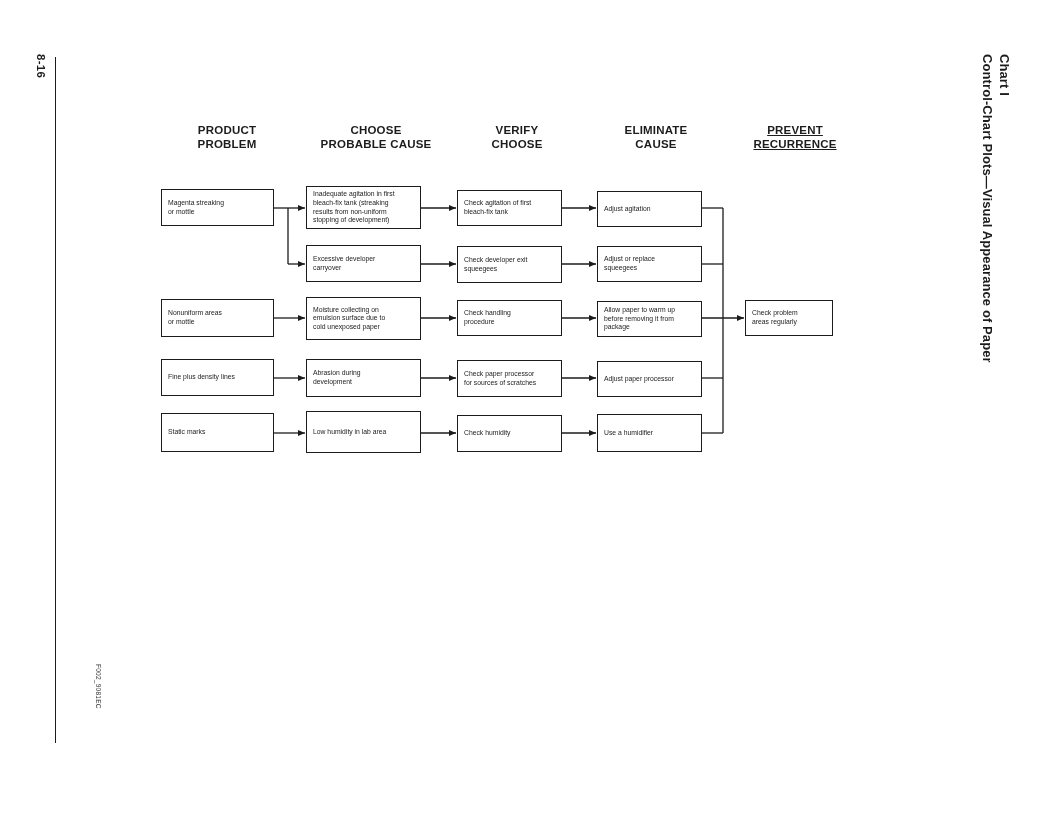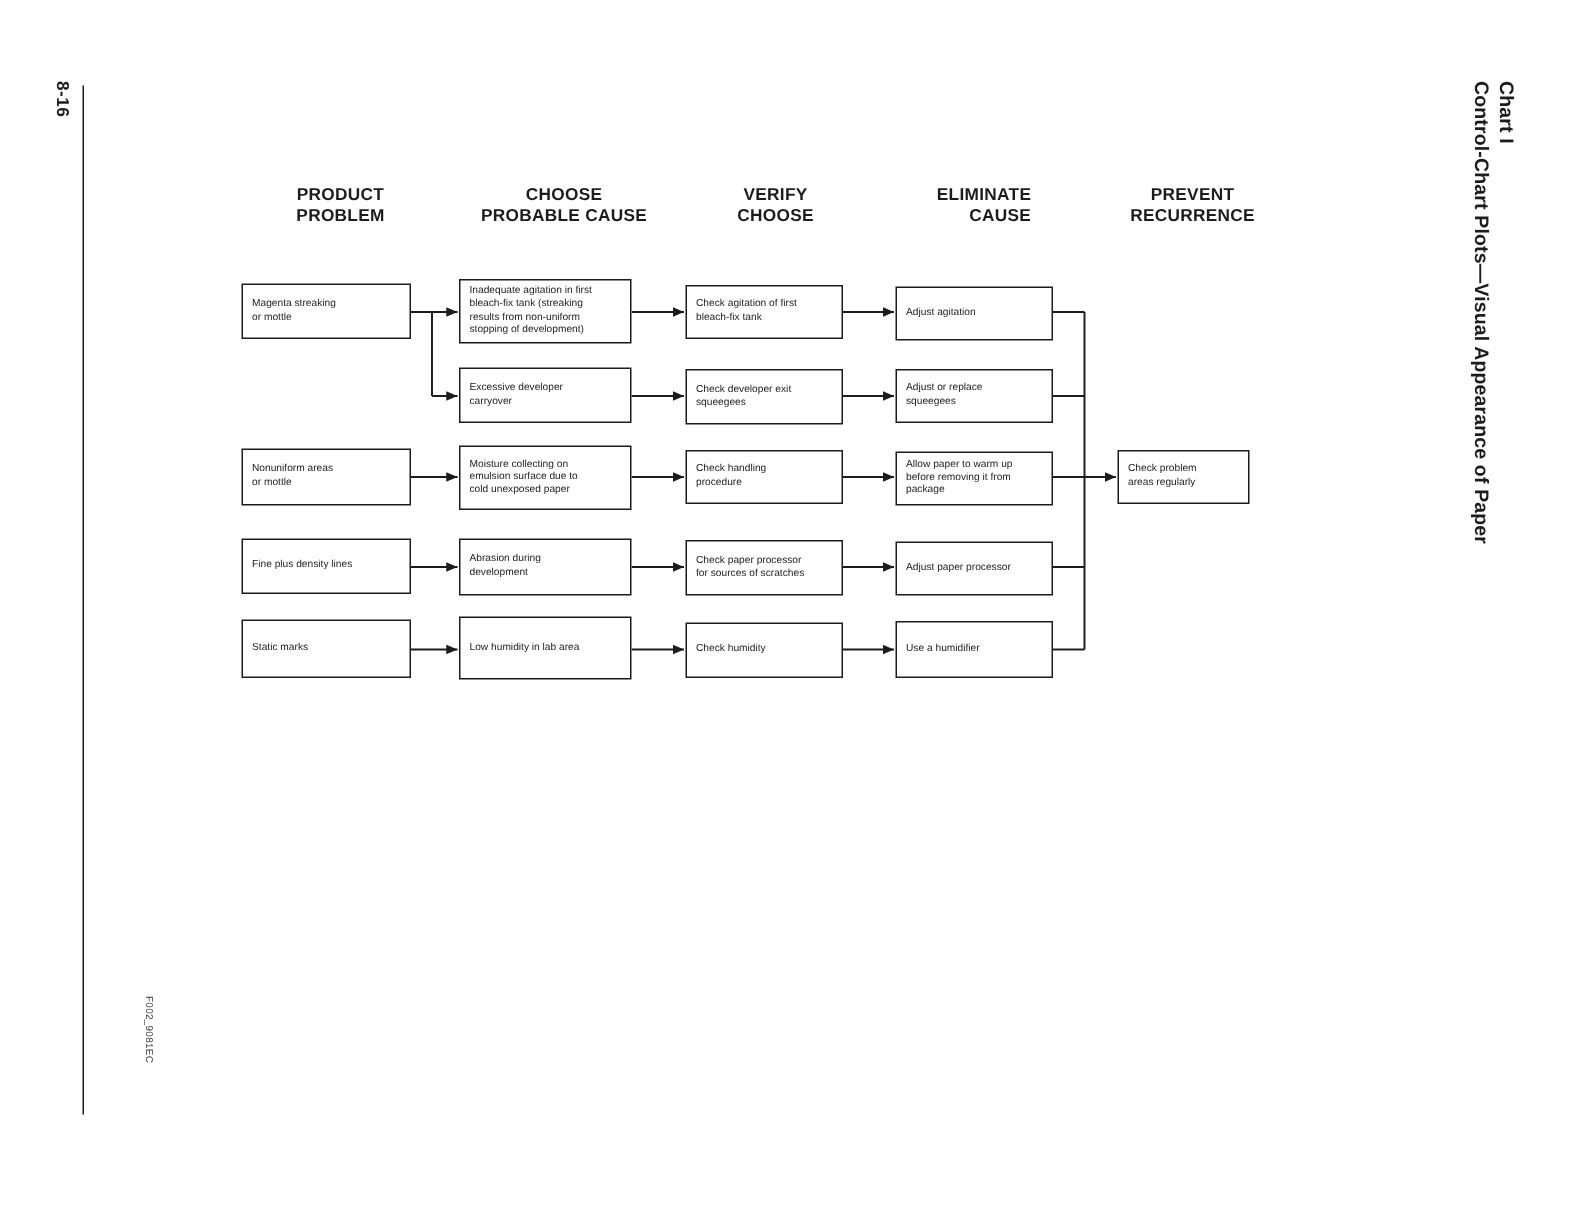--- a/index.html
+++ b/index.html
@@ -23,21 +23,21 @@
   #chart-title{
     position:absolute;left:979px;top:54px;
     font-size:13px;font-weight:bold;line-height:17px;letter-spacing:.1px;
   }
   
   .col-header{
     position:absolute;top:124px;transform:translateX(-50%);
     font-size:11.5px;font-weight:bold;line-height:13.5px;text-align:center;
     white-space:pre-line;letter-spacing:.2px;margin-left:10px;
   }
-  #hdr-0{left:217px;} #hdr-1{left:366px;} #hdr-2{left:507px;} #hdr-3{left:646px;text-align:right;} #hdr-4{left:785px;}
+  #hdr-0{left:217px;} #hdr-1{left:366px;} #hdr-2{left:507px;} #hdr-3{left:646px;} #hdr-4{left:785px;text-decoration:underline;}
   
   .fbox{
     position:absolute;border:1.3px solid #1c1c1c;background:#ffffff;
     display:flex;align-items:center;box-sizing:border-box;
   }
   .fbox .box-text{
     padding:0 5px 0 6px;font-size:6.8px;line-height:8.6px;white-space:pre-line;
   }
   .c1{left:161px;width:113px;}
   .c2{left:306px;width:115px;}

